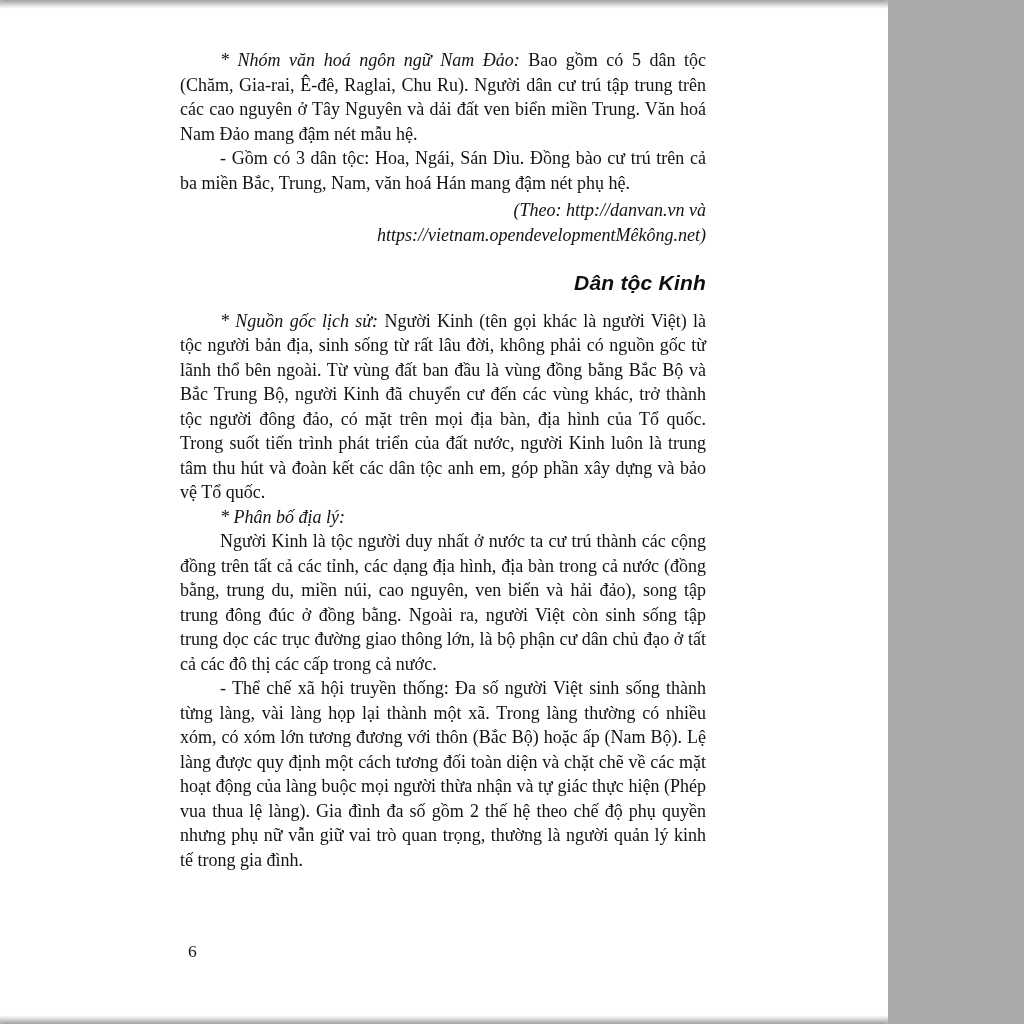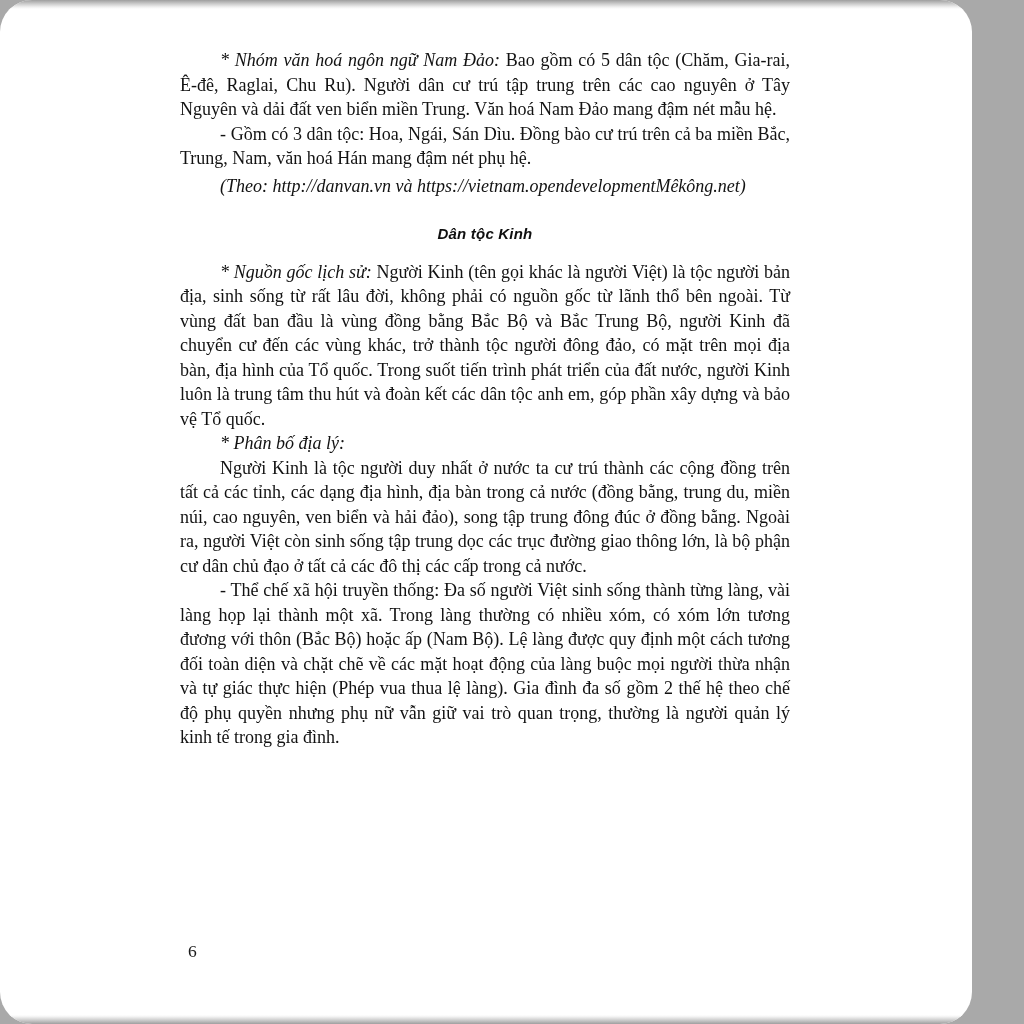--- a/index.html
+++ b/index.html
@@ -6,24 +6,24 @@
     margin: 0;
     padding: 0;
     width: 1024px;
     height: 1024px;
     background: #a9a9a9;
     font-family: "Liberation Serif", "DejaVu Serif", serif;
   }
   .page {
     position: absolute;
     inset: 0;
-    width: 972px;
+    width: 888px;
     height: 1024px;
     background: #ffffff;
-    border-radius: 32px;
+    border-radius: 4px;
     overflow: hidden;
     box-sizing: border-box;
   }
   .edge-top {
     position: absolute;
     top: 0; left: 0; right: 0;
     height: 9px;
     background: linear-gradient(to bottom, #9f9f9f 0%, #cfcfcf 45%, #f2f2f2 80%, #ffffff 100%);
   }
   .edge-bottom {
@@ -45,31 +45,31 @@
   .content p {
     margin: 0;
     padding: 0;
     text-indent: 40px;
   }
   .lead {
     font-style: italic;
   }
   .citation {
     font-style: italic;
-    text-align: left;
+    text-align: right;
     text-indent: 0 !important;
     margin-top: 3px !important;
     padding-left: 40px !important;
   }
   .section-heading {
     font-family: "Liberation Sans", "DejaVu Sans", sans-serif;
     font-weight: bold;
     font-style: italic;
-    font-size: 15px;
-    text-align: center;
+    font-size: 21px;
+    text-align: right;
     margin: 24px 0 13px 0;
     color: #0f0f0f;
     letter-spacing: 0.2px;
   }
   .page-number {
     position: absolute;
     left: 188px;
     top: 941px;
     font-size: 17.5px;
     color: #1a1a1a;

